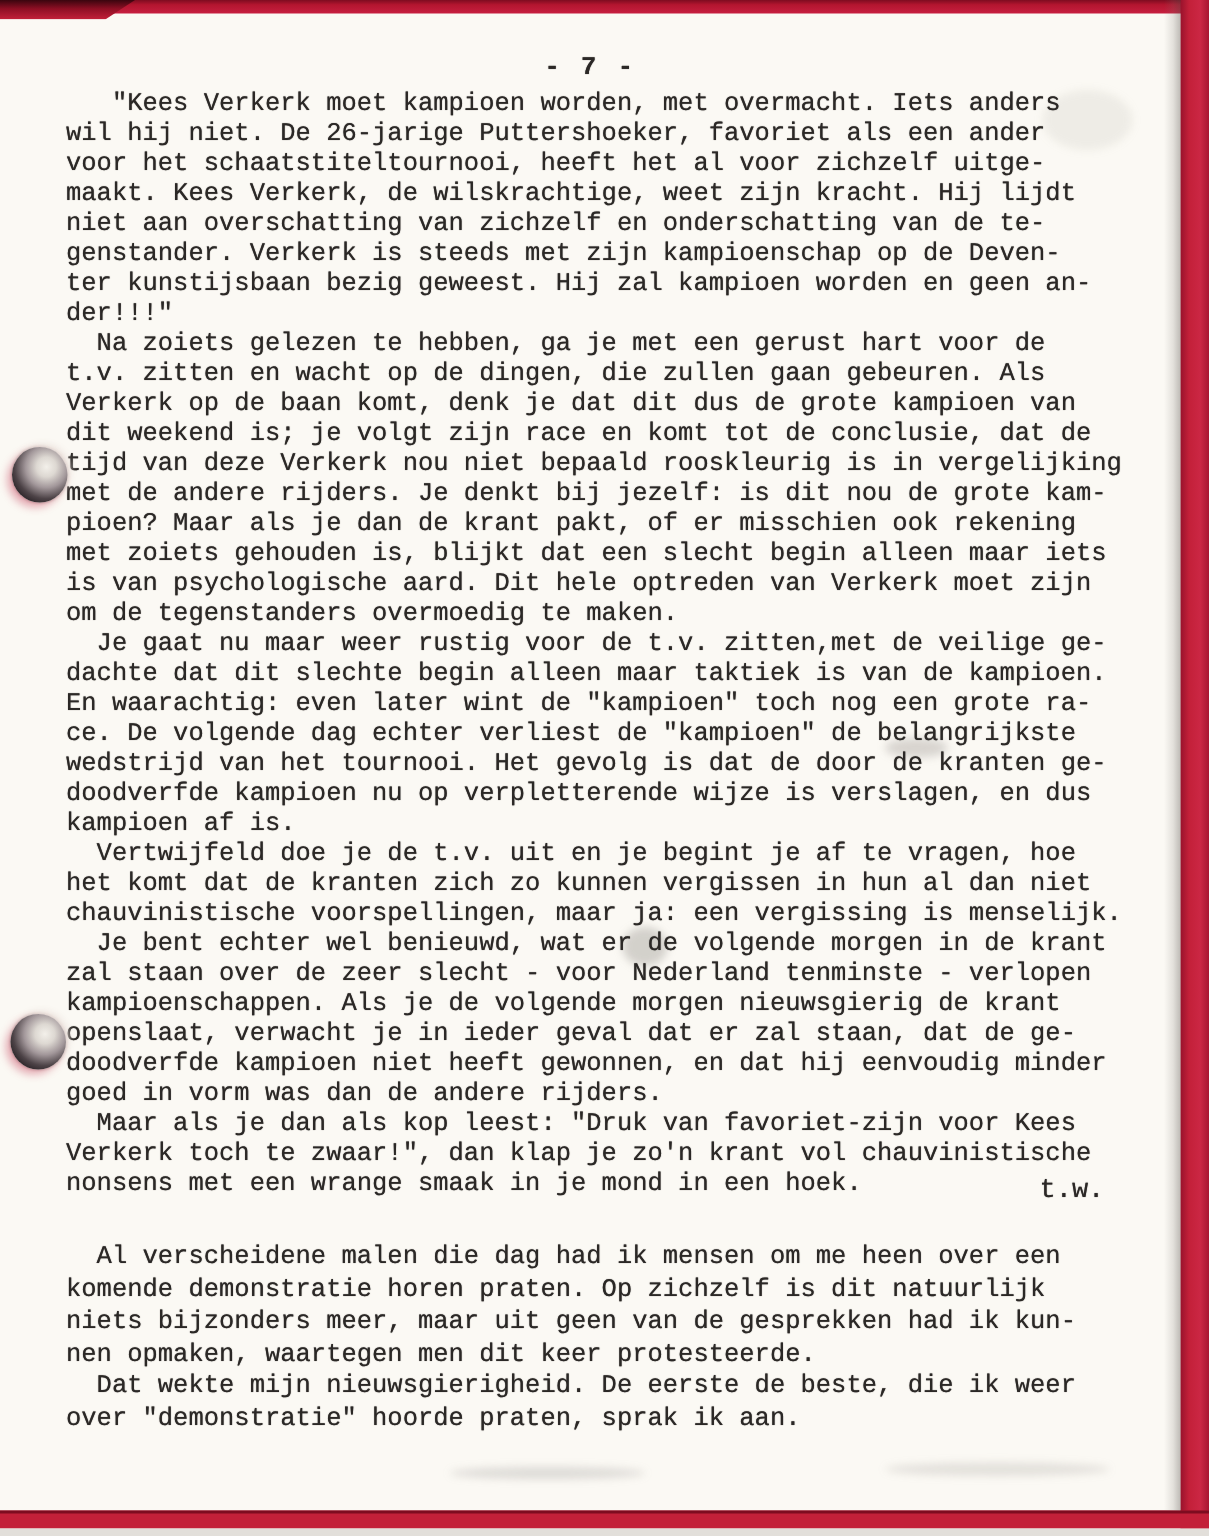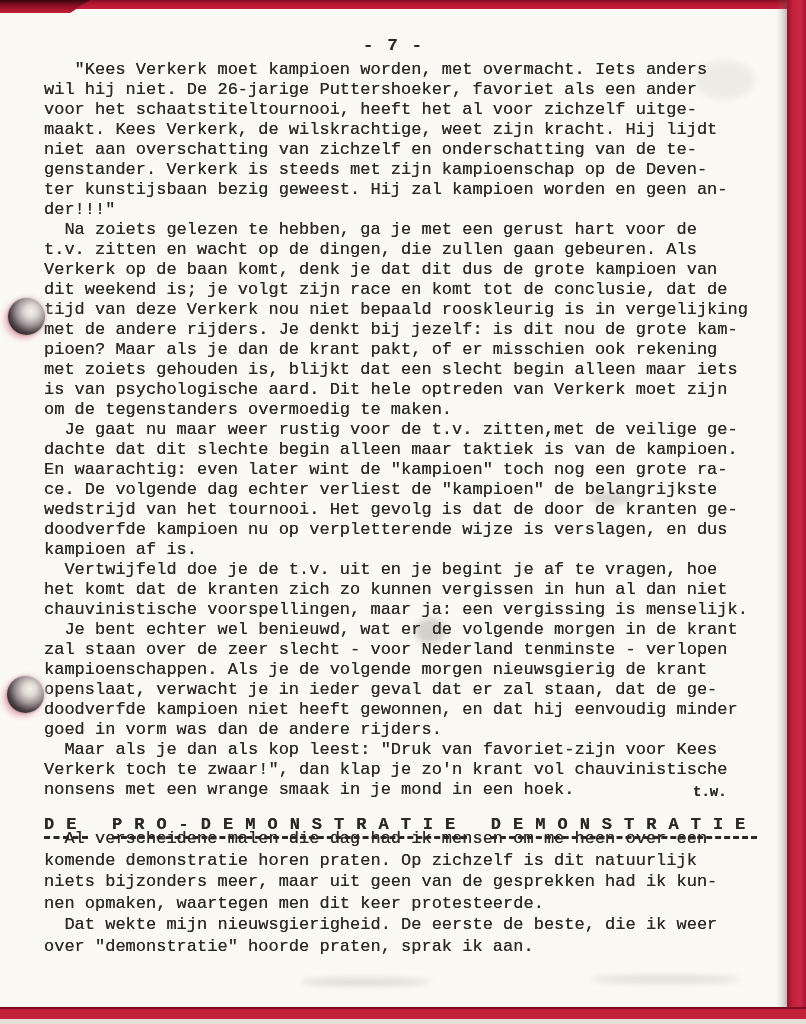--- a/index.html
+++ b/index.html
@@ -66,21 +66,21 @@
     text-align: center; font-size: 17px; font-weight: bold; letter-spacing: 2px;
   }
   pre.body {
     position: absolute; left: 44px;
     font-family: inherit; font-size: 17px; white-space: pre;
   }
   .body-1 { top: 60px; line-height: 20px; }
   .body-2 { top: 828px; line-height: 21.5px; }
   .signature {
     position: absolute; left: 693px; top: 784px;
-    font-size: 14px; font-weight: bold;
+    font-size: 18px; font-weight: normal;
   }
   .heading { position: absolute; left: 44px; top: 815px; white-space: nowrap; }
   .hseg {
     display: inline-block;
     font-size: 17px; font-weight: bold; letter-spacing: 12px;
     border-bottom: 3px dashed #2b2826;
     padding-bottom: 2px; margin-right: 14px;
   }
 </style>
 </head>
@@ -136,25 +136,20 @@
 kampioenschappen. Als je de volgende morgen nieuwsgierig de krant
 openslaat, verwacht je in ieder geval dat er zal staan, dat de ge-
 doodverfde kampioen niet heeft gewonnen, en dat hij eenvoudig minder
 goed in vorm was dan de andere rijders.
   Maar als je dan als kop leest: "Druk van favoriet-zijn voor Kees
 Verkerk toch te zwaar!", dan klap je zo'n krant vol chauvinistische
 nonsens met een wrange smaak in je mond in een hoek.</pre>
 
   <div class="signature ink">t.w.</div>
 
-  <div class="heading">
-    <span class="hseg ink">DE</span>
-    <span class="hseg ink">PRO-DEMONSTRATIE</span>
-    <span class="hseg ink">DEMONSTRATIE</span>
-  </div>
 
   <pre class="body body-2 ink">  Al verscheidene malen die dag had ik mensen om me heen over een
 komende demonstratie horen praten. Op zichzelf is dit natuurlijk
 niets bijzonders meer, maar uit geen van de gesprekken had ik kun-
 nen opmaken, waartegen men dit keer protesteerde.
   Dat wekte mijn nieuwsgierigheid. De eerste de beste, die ik weer
 over "demonstratie" hoorde praten, sprak ik aan.</pre>
 
   <div class="hole hole-1"></div>
   <div class="hole hole-2"></div>

